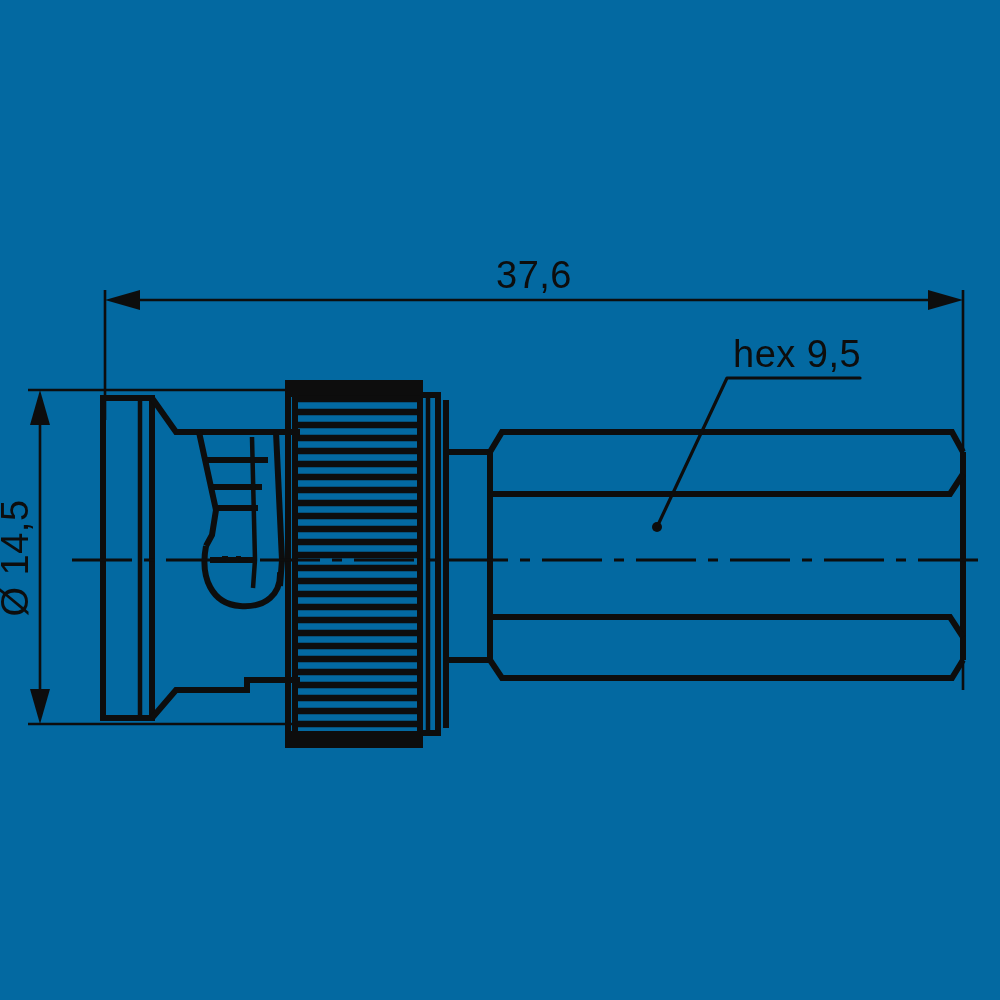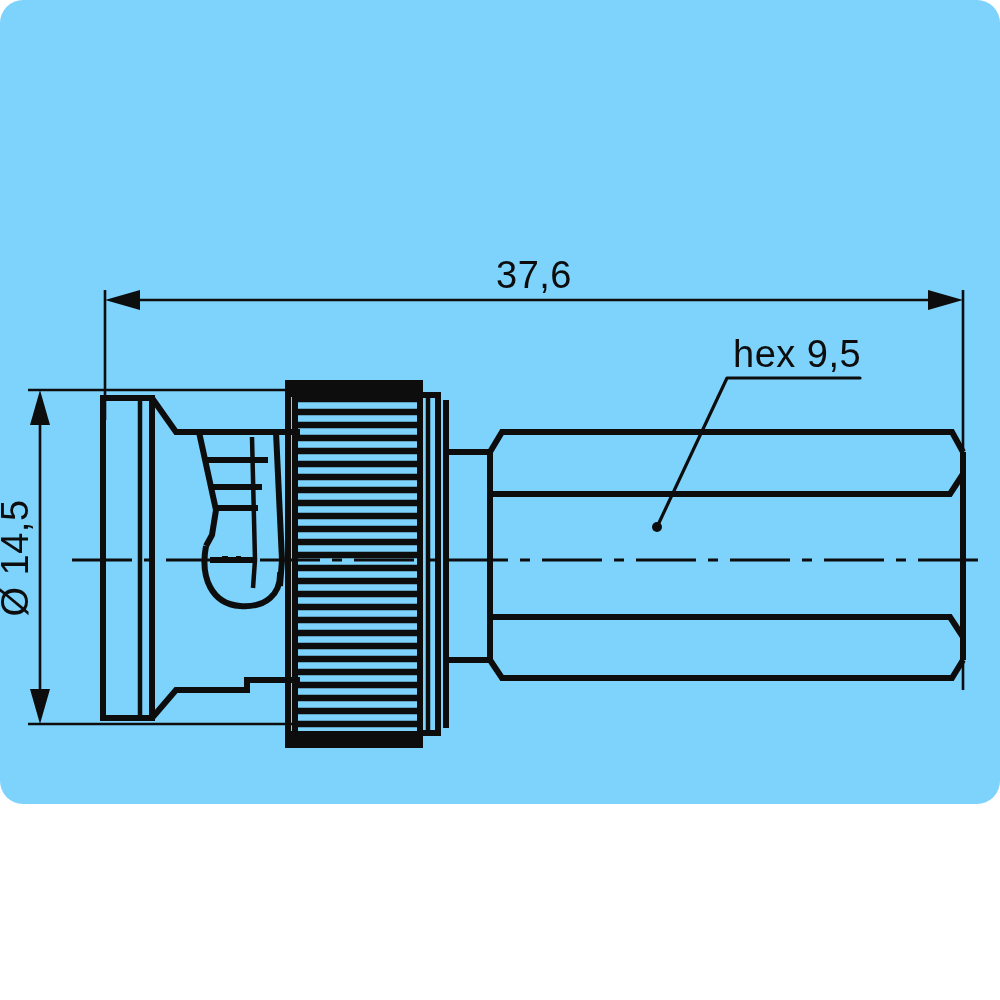--- a/index.html
+++ b/index.html
@@ -10,23 +10,22 @@
   }
   body {
     width: 1000px;
     height: 1000px;
     overflow: hidden;
     font-family: "Liberation Sans", sans-serif;
   }
   #drawing-root {
     position: relative;
     width: 1000px;
-    height: 804px;
-    background: #7dd3fc;
-    border-radius: 23px;
+    height: 1000px;
+    background: #0369a1;
   }
   svg#tech-drawing {
     display: block;
     width: 1000px;
     height: 1000px;
   }
   .dim-text {
     font-family: "Liberation Sans", sans-serif;
     font-size: 38px;
     fill: #0d0d0d;

